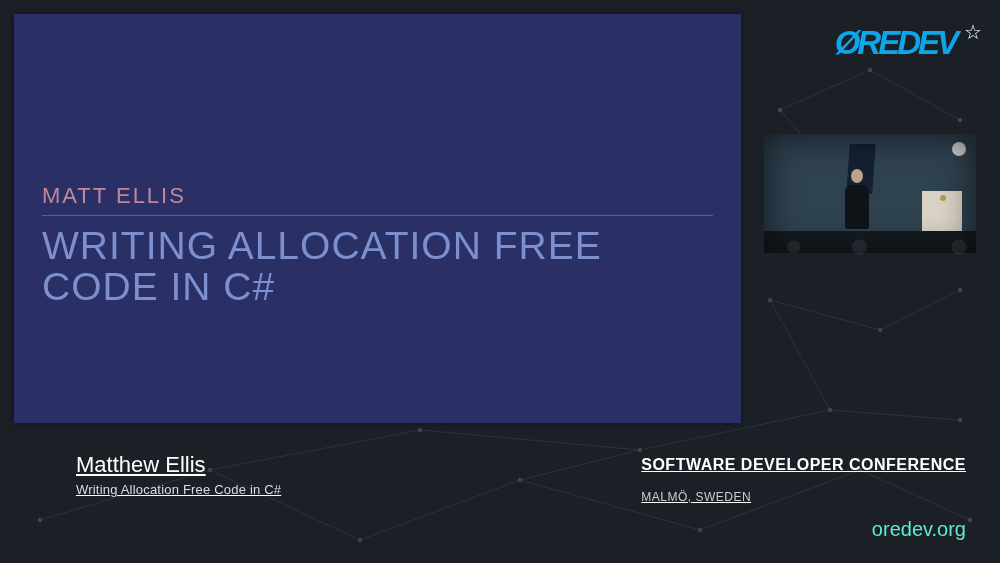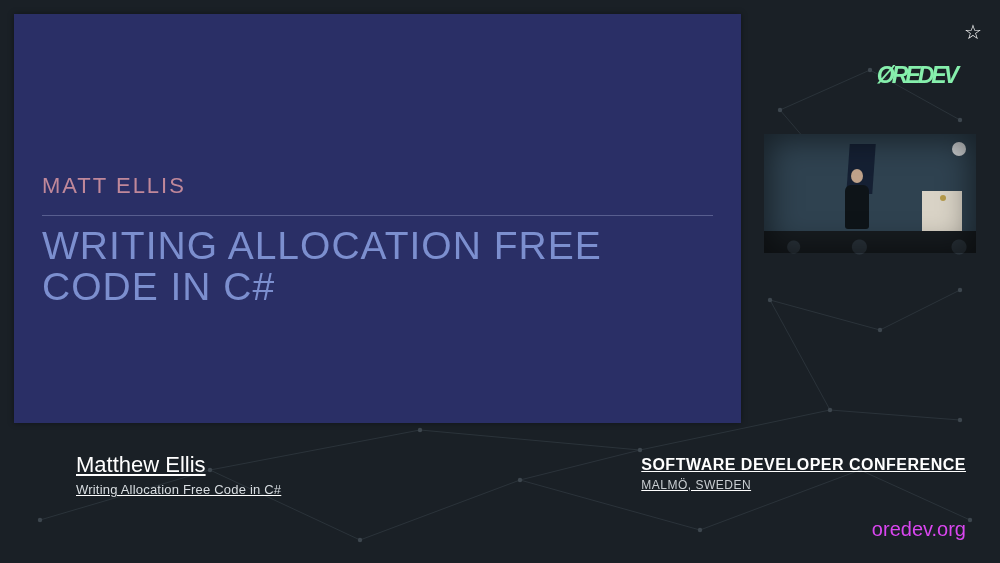--- a/index.html
+++ b/index.html
@@ -21,41 +21,40 @@
     background: #2a2f66;
     box-shadow: 0 0 6px rgba(0,0,0,0.4);
   }
   .slide-inner { position: absolute; left: 28px; right: 28px; bottom: 115px; }
   .slide-speaker {
     font-size: 22px;
     letter-spacing: 2px;
     color: #c0889a;
     font-weight: 400;
     border-bottom: 1px solid #585e8f;
-    padding-bottom: 16px;
+    padding-bottom: 6px;
     margin-bottom: 10px;
   }
   .slide-title {
     font-size: 39px;
     letter-spacing: 1px;
     color: #7c8fcf;
     font-weight: 400;
     line-height: 1.05;
   }
 
   
   .logo {
     position: absolute;
     top: 24px; right: 44px;
-    color: #86efac;
+    color: #0ea5e9;
     font-weight: 700;
     font-style: italic;
-    font-size: 23px;
+    font-size: 33px;
     letter-spacing: 2.5px;
-    margin-top: 38px;
   }
   .logo .slashzero { letter-spacing: -3px; }
   .star {
     position: absolute;
     top: 20px; right: 18px;
     color: #ffffff;
     font-size: 20px;
   }
   .camera {
     position: absolute;
@@ -75,23 +74,23 @@
   .camera .audience { position:absolute; bottom:-2px; left:0; right:0; height:16px; background: radial-gradient(circle at 14% 50%, #2a333b 6px, transparent 7px), radial-gradient(circle at 45% 50%, #2a333b 7px, transparent 8px), radial-gradient(circle at 92% 50%, #2a333b 7px, transparent 8px); }
   .camera-ov { position:absolute; inset:0; box-shadow: inset 0 0 30px 6px rgba(0,0,0,0.5); }
 
   
   .lt-left { position:absolute; left: 76px; top: 452px; color:#fff;text-decoration:underline; }
   .lt-name { font-size: 22px; font-weight: 500; }
   .lt-sub  { font-size: 13px; font-weight: 300; color:#d8dde1; margin-top:4px; letter-spacing:0.2px; }
 
   .lt-right { position:absolute; right: 34px; top: 456px; text-align:left; color:#fff;text-decoration:underline; }
   .lt-conf { font-size: 16px; font-weight: 700; letter-spacing: 0.5px; }
-  .lt-loc  { font-size: 12px; font-weight: 400; color:#c9ced2; letter-spacing: 0.5px; margin-top:4px; }
+  .lt-loc  { font-size: 12px; font-weight: 400; color:#c9ced2; letter-spacing: 0.5px; margin-top:16px; }
 
-  .url { position:absolute; right: 34px; bottom: 22px; color:#d946ef; font-size:20px; font-weight:500; }
+  .url { position:absolute; right: 34px; bottom: 22px; color:#5eead4; font-size:20px; font-weight:500; }
 </style>
 </head>
 <body>
 
 <div class="frame">
 
   <div class="net">
     <svg viewBox="0 0 1000 563">
       <g stroke="#6a7a85" stroke-width="0.6" fill="none">
         <line x1="40" y1="520" x2="210" y2="470"></line>

